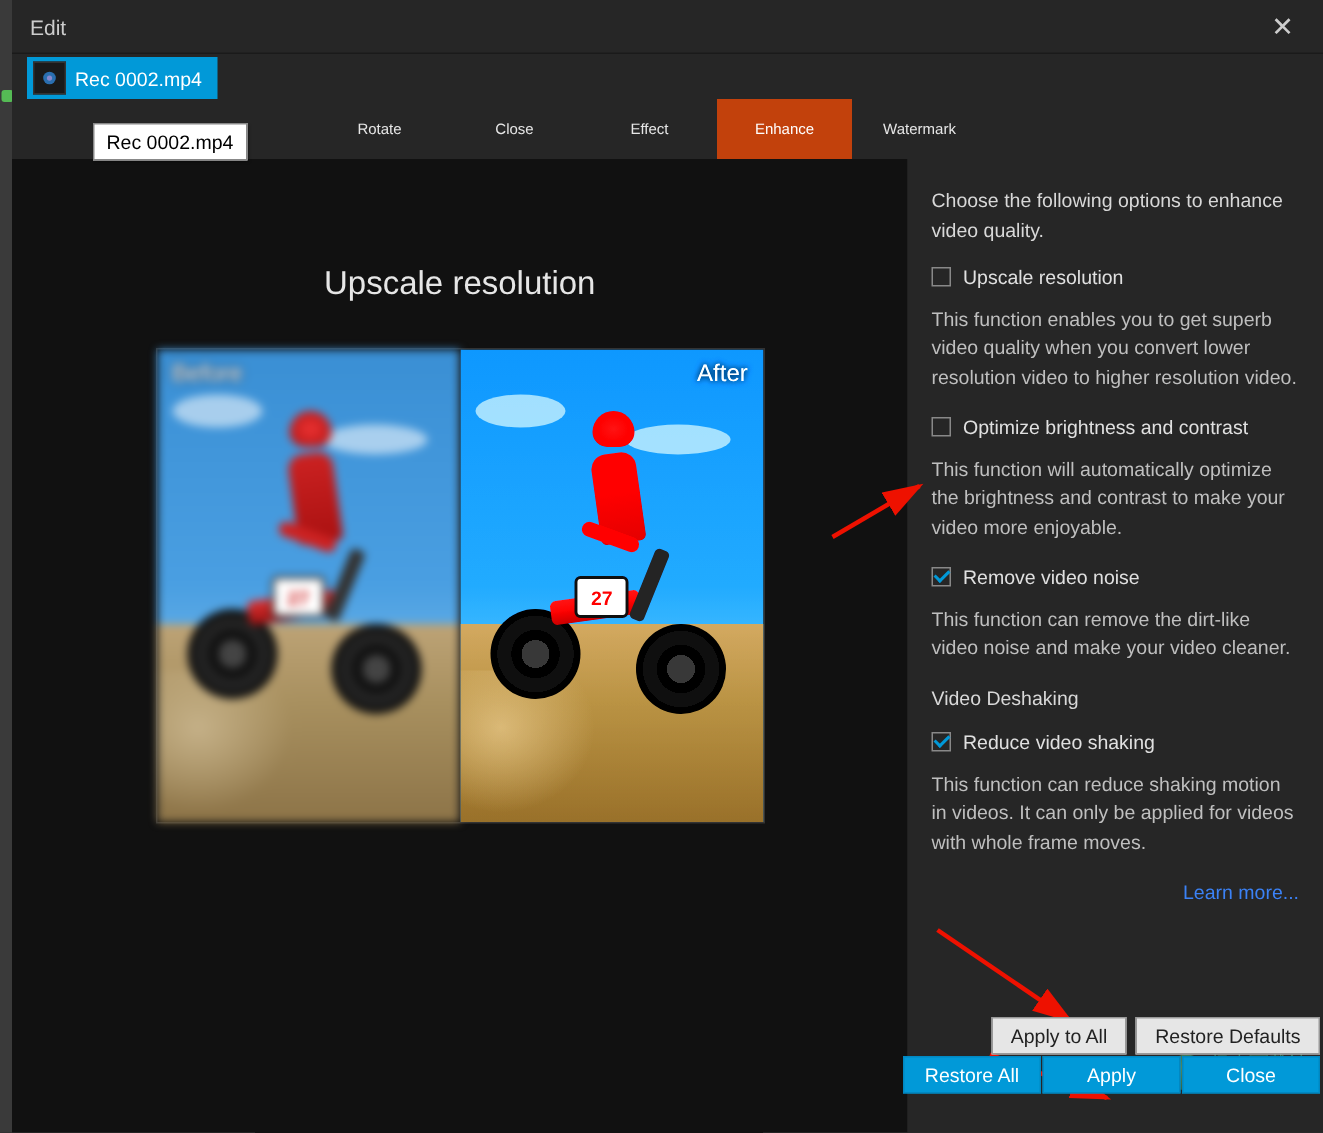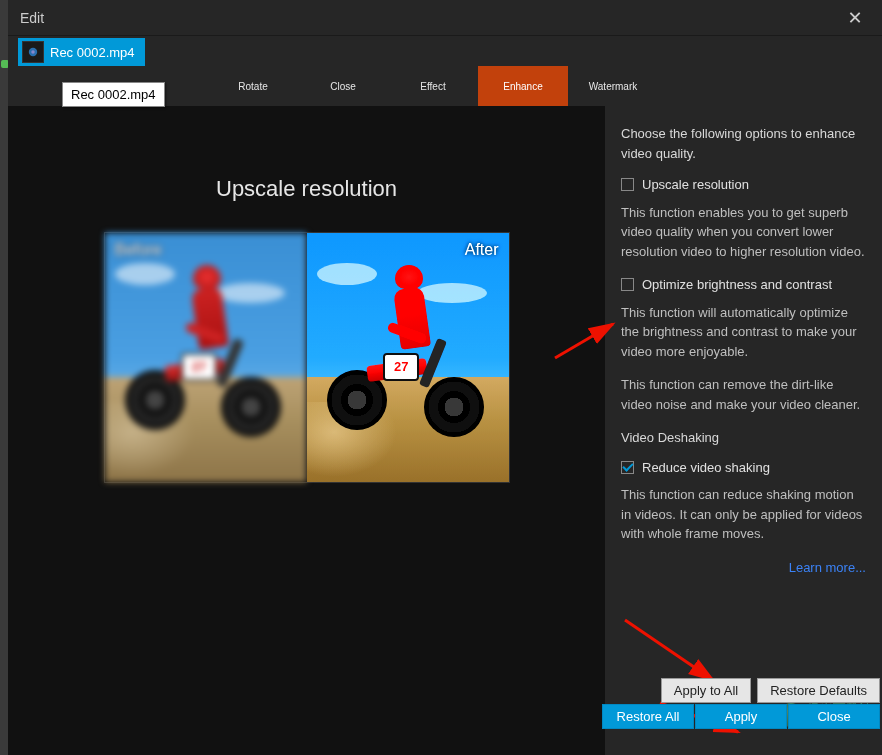--- a/index.html
+++ b/index.html
@@ -23,21 +23,21 @@
 .tabnav .tab.active { background: #c2410c; color: #fff; }
 
 
 .tooltip { position: absolute; left: 62px; top: 82px; background: #fff; color: #000; font-size: 13px; padding: 4px 8px; border: 1px solid #888; box-shadow: 1px 1px 2px rgba(0,0,0,.5); z-index: 10; }
 
 
 .content { flex: 1; display: flex; background: #262626; }
 .preview-pane { width: 597px; background: #111; display: flex; flex-direction: column; align-items: center; padding-top: 70px; }
 .preview-pane h2 { color: #e6e6e6; font-weight: 400; font-size: 22px; margin-bottom: 30px; }
 .compare { display: flex; border: 1px solid #333; }
-.compare .half { width: 202px; height: 249px; position: relative; overflow: hidden; }
+.compare .half { width: 202px; height: 315px; position: relative; overflow: hidden; }
 .compare .half:first-child { border-right: 1px solid #333; }
 .compare .label { position: absolute; top: 8px; color: #fff; font-size: 16px; z-index: 2; text-shadow: 0 0 4px #000; }
 .compare .half:first-child .label { left: 10px; }
 .compare .half:last-child .label { right: 10px; }
 
 
 .sky { position: absolute; inset: 0; background: linear-gradient(#3a8fd4 0%, #4a9fe2 50%, #6fb5e8 70%); }
 .ground { position: absolute; left: 0; right: 0; bottom: 0; height: 42%; background: linear-gradient(#bda376 0%, #a8905f 40%, #8d7448 100%); }
 .cloud { position: absolute; background: rgba(255,255,255,.55); border-radius: 50%; }
 .rider-body { position: absolute; left: 45%; top: 22%; width: 30px; height: 60px; background: linear-gradient(#c22 0%, #a11 100%); border-radius: 10px 10px 4px 4px; transform: rotate(-8deg); }
@@ -164,20 +164,24 @@
         <span class="opt-label">Upscale resolution</span>
       </div>
       <p class="subtext">This function enables you to get superb video quality when you convert lower resolution video to higher resolution video.</p>
 
       <div class="opt-row">
         <span class="chk"></span>
         <span class="opt-label">Optimize brightness and contrast</span>
       </div>
       <p class="subtext">This function will automatically optimize the brightness and contrast to make your video more enjoyable.</p>
 
+      <div class="opt-row">
+        <span class="chk checked"></span>
+        <span class="opt-label">Remove video noise</span>
+      </div>
       <p class="subtext">This function can remove the dirt-like video noise and make your video cleaner.</p>
 
       <p class="section-title">Video Deshaking</p>
 
       <div class="opt-row">
         <span class="chk checked"></span>
         <span class="opt-label">Reduce video shaking</span>
       </div>
       <p class="subtext">This function can reduce shaking motion in videos. It can only be applied for videos with whole frame moves.</p>
 

